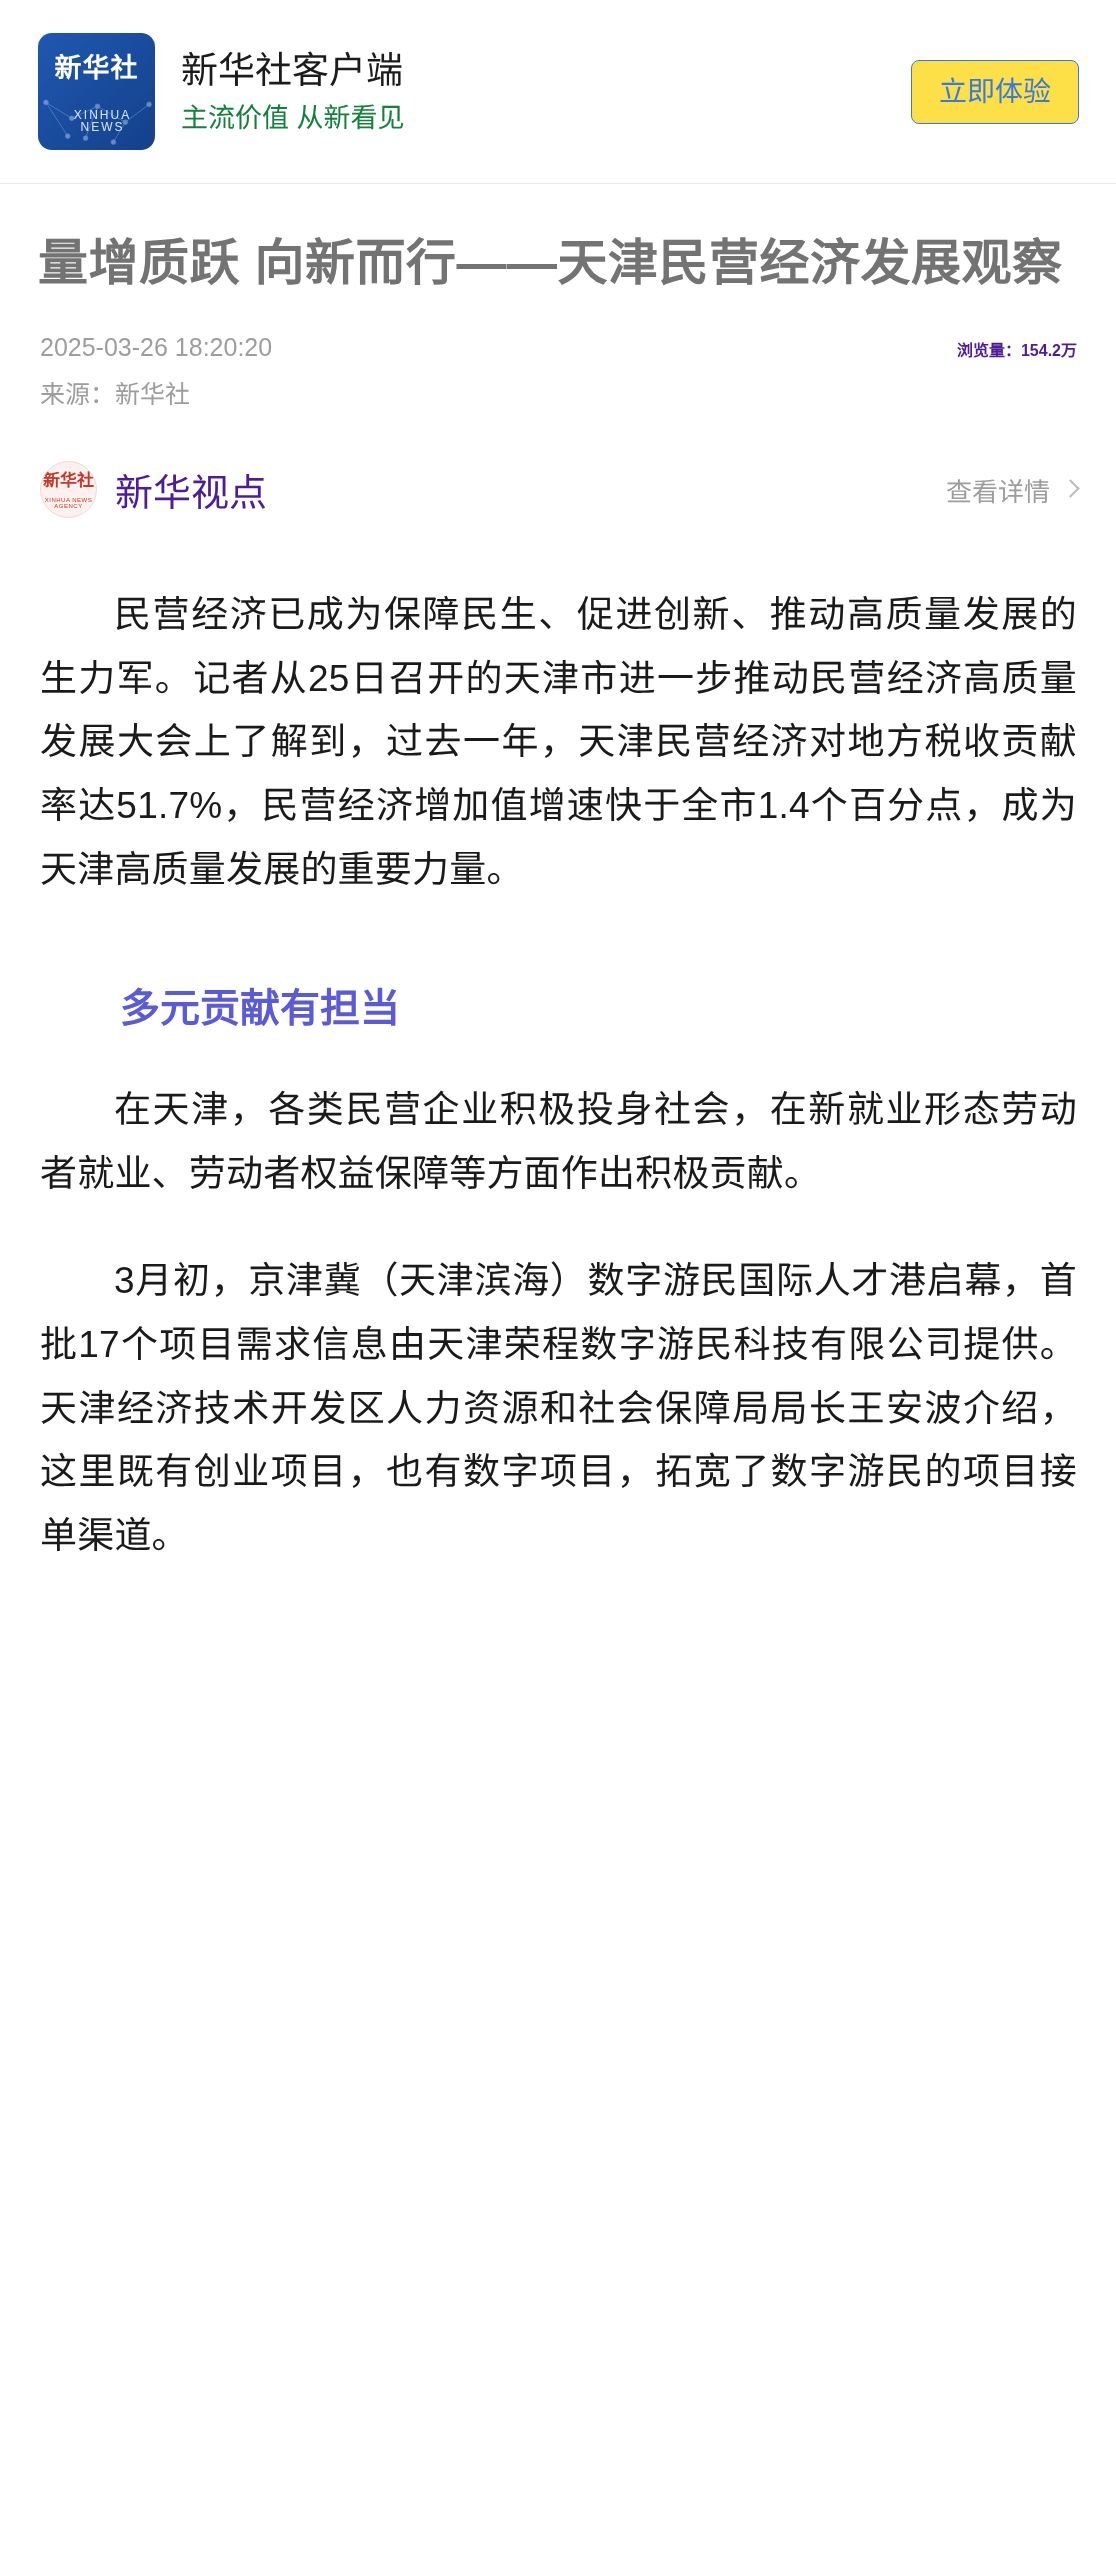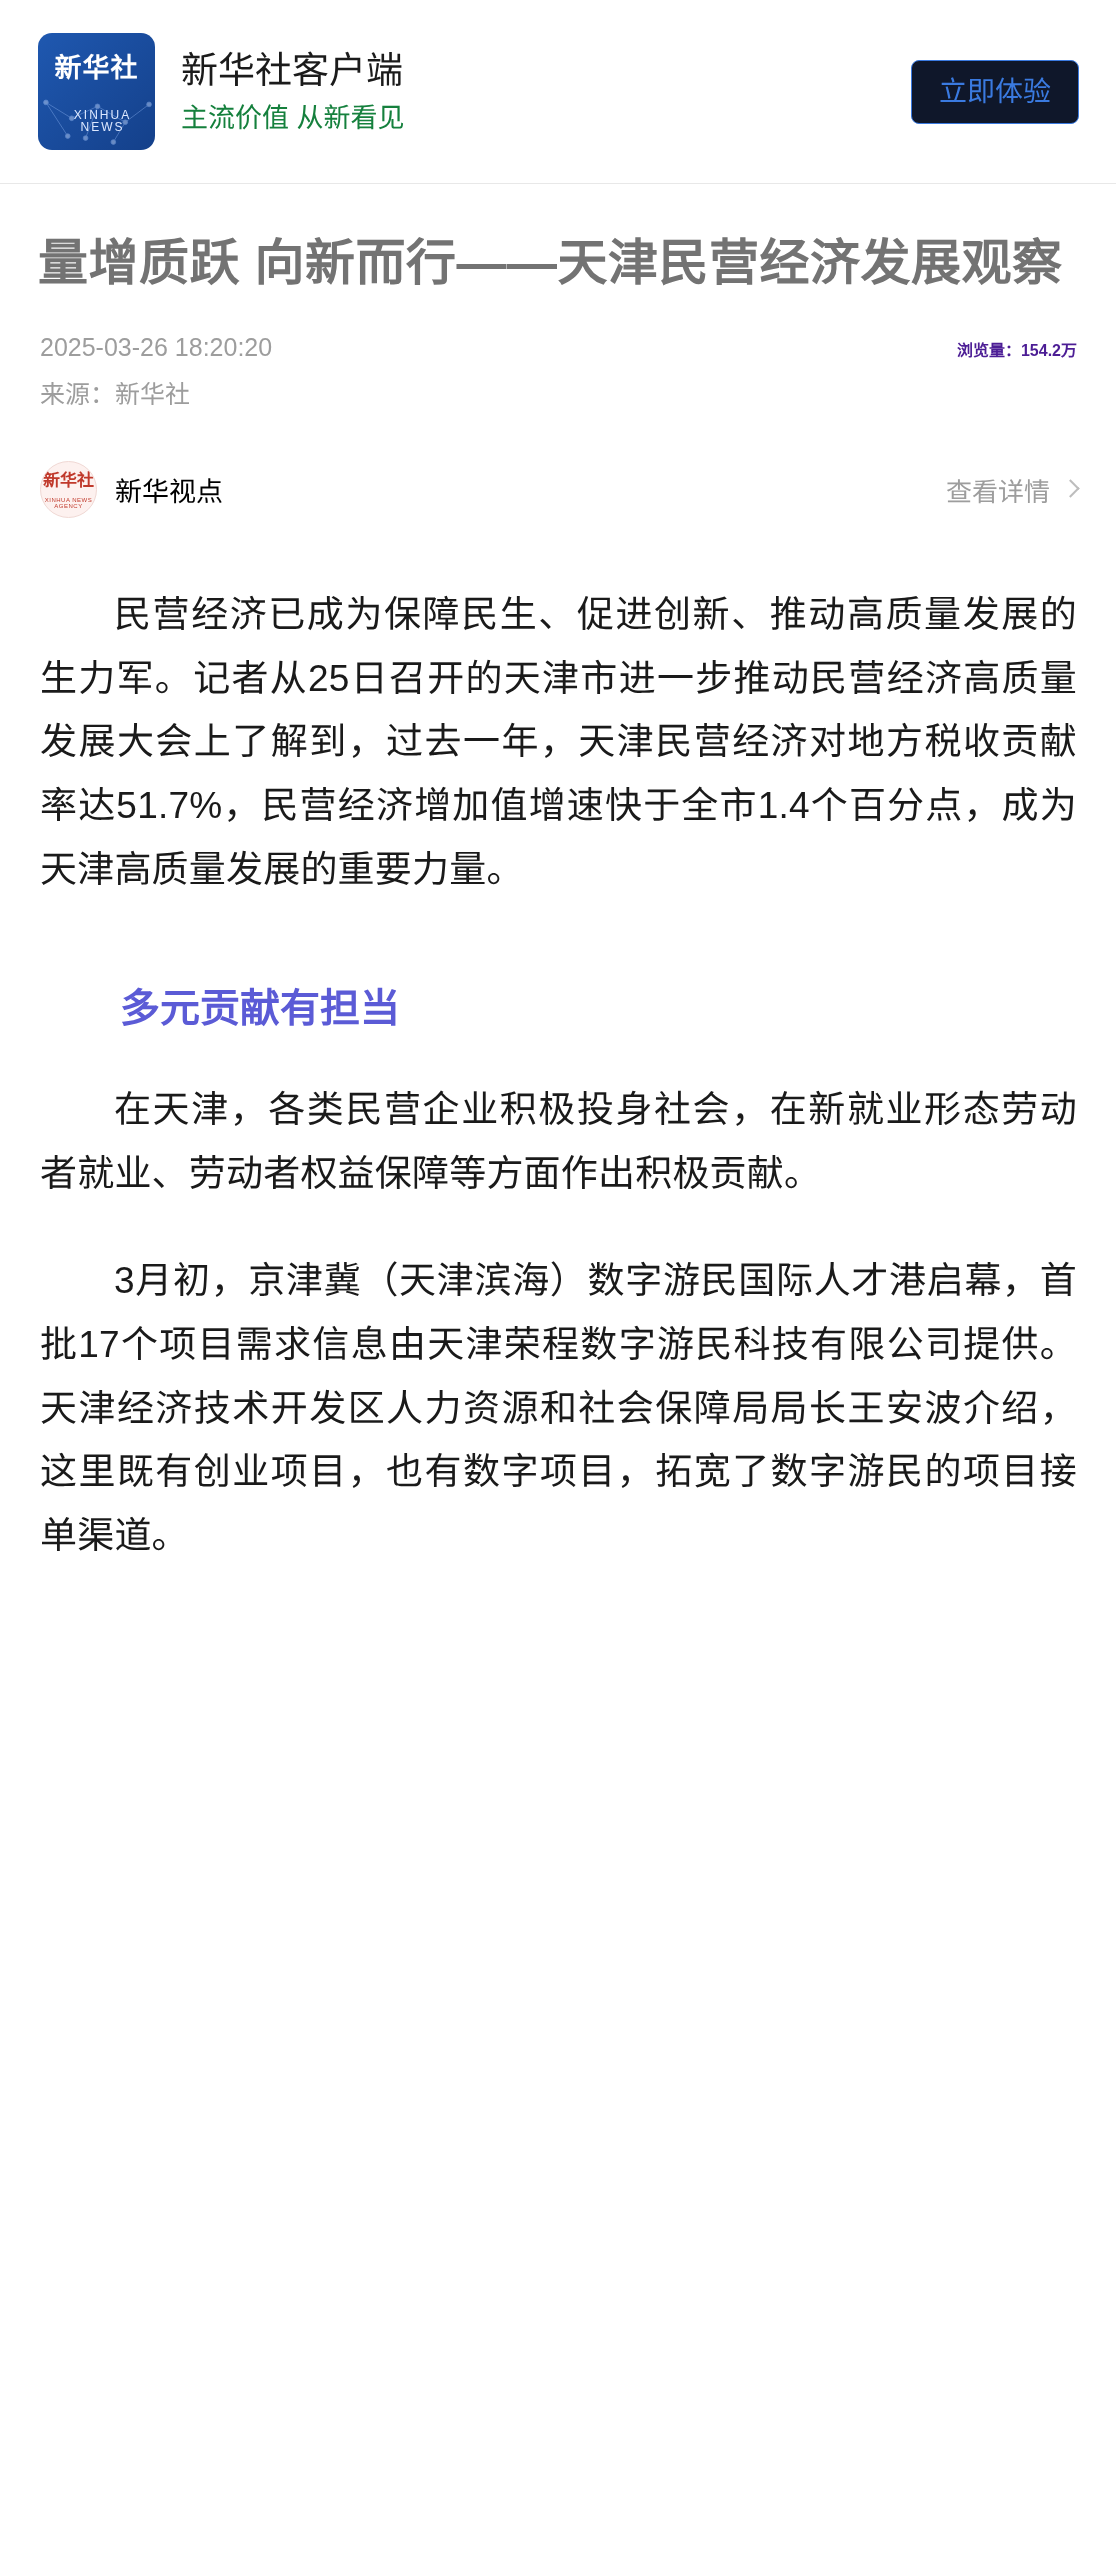--- a/index.html
+++ b/index.html
@@ -77,21 +77,21 @@
     margin-top: 8px;
     font-size: 27px;
     color: #15803d;
     line-height: 1.2;
     font-weight: 400;
   }
   .try-btn {
     flex: 0 0 auto;
     border: 1px solid #3a7ae0;
     color: #3a7ae0;
-    background: #0f172a;
+    background: #fde047;
     border-radius: 8px;
     font-size: 28px;
     padding: 17px 27px;
     cursor: pointer;
     font-family: inherit;
     line-height: 1;
     white-space: nowrap;
   }
 
   
@@ -165,22 +165,22 @@
     bottom: 8px;
     left: 0; right: 0;
     text-align: center;
     color: #c0392b;
     font-size: 6px;
     letter-spacing: 0.5px;
     line-height: 1;
   }
   .account-name {
     margin-left: 18px;
-    font-size: 27px;
-    color: #000000;
+    font-size: 38px;
+    color: #4c1d95;
     flex: 1 1 auto;
   }
   .account-detail {
     font-size: 26px;
     color: #9d9d9d;
     display: flex;
     align-items: center;
     cursor: pointer;
     white-space: nowrap;
   }

